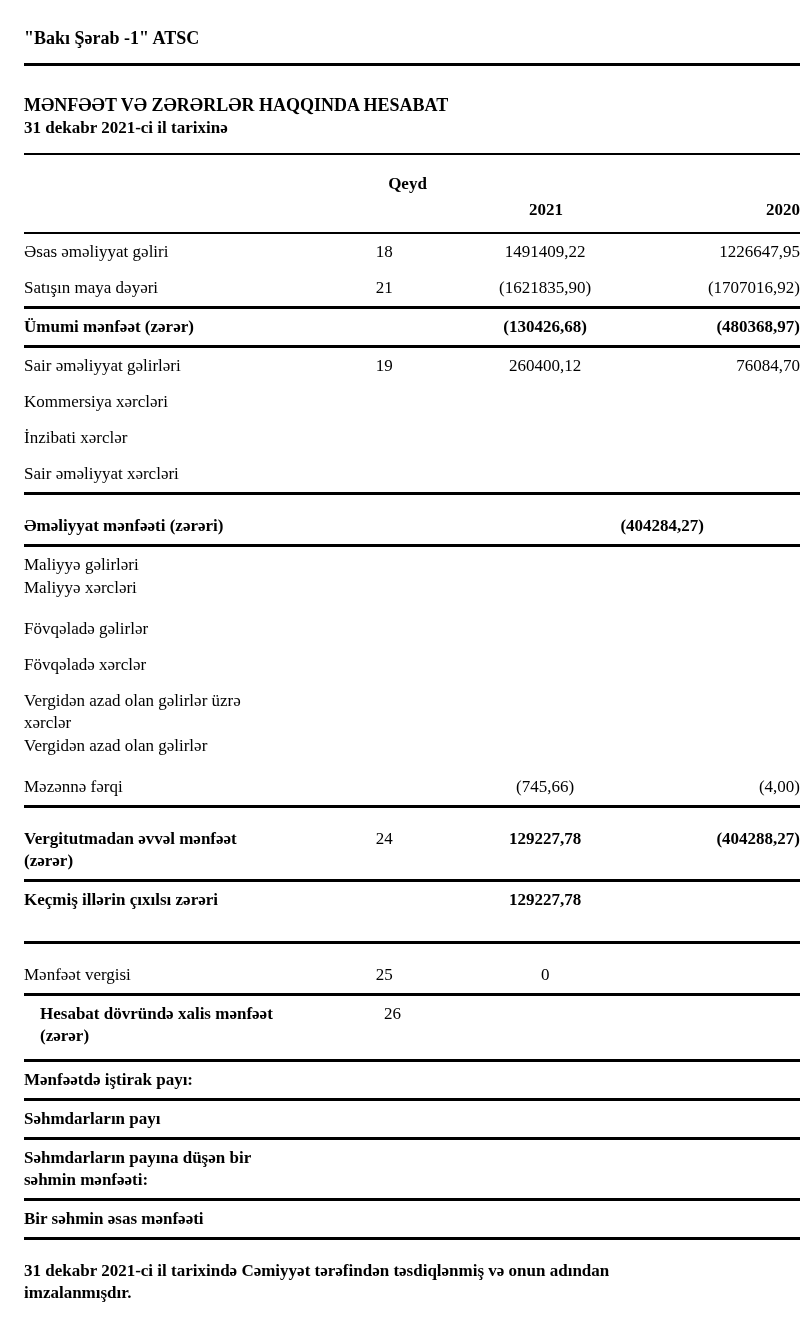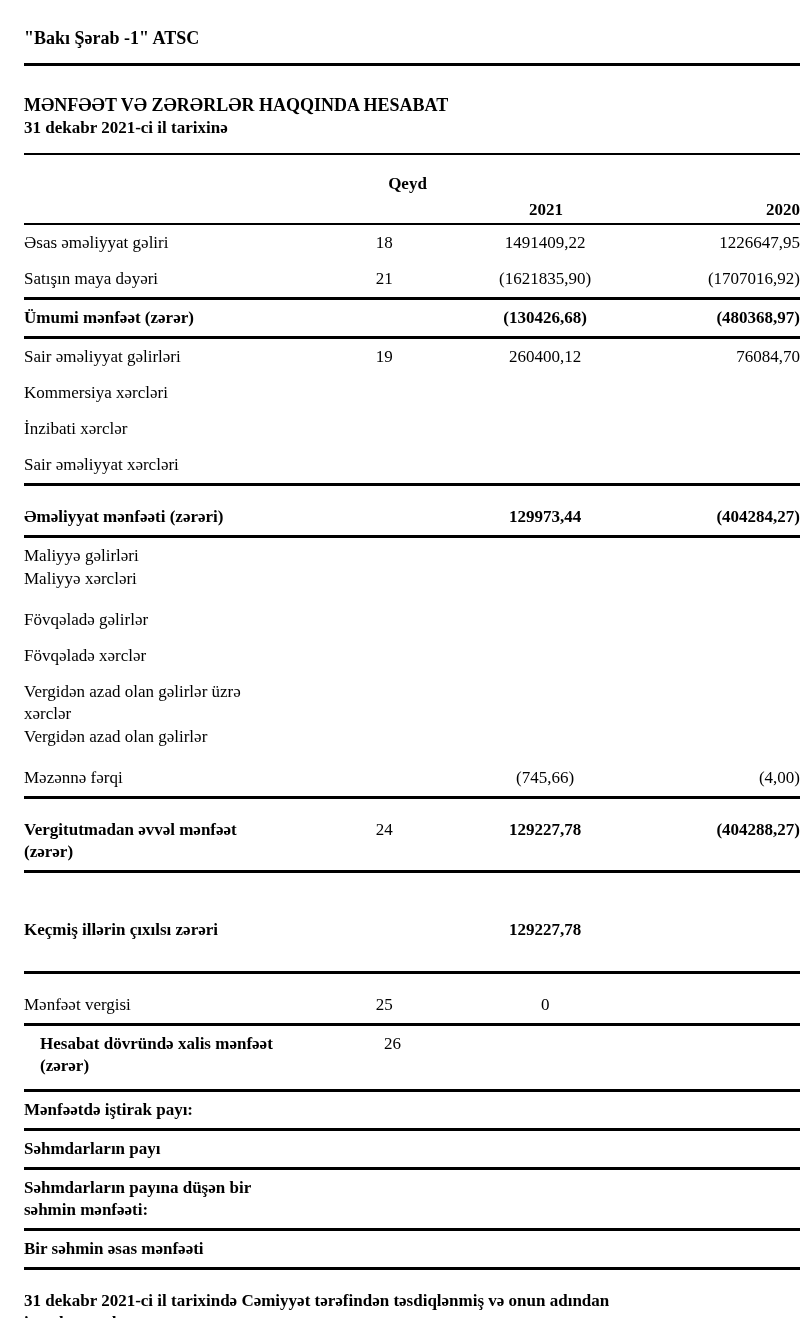--- a/index.html
+++ b/index.html
@@ -23,34 +23,34 @@
     height:3px;
     background-image:linear-gradient(to right,#000 0 56%,transparent 56%),linear-gradient(#000,#000);
     background-size:100% 3px,100% 1px;
     background-repeat:no-repeat,no-repeat;
     background-position:0 0,0 0;
   }
 
   
   .head-row{display:flex;font-weight:700;align-items:flex-start;}
   .head-row.qeyd{padding-top:18px;}
-  .head-row.years{padding:4px 0 2px 0;}
+  .head-row.years{padding:4px 0 11px 0;}
   .row{display:flex;align-items:flex-start;padding:7px 0;gap:48px;}
   .cell-label{width:341px;}
   .cell-label .inner{display:block;max-width:265px;}
   .cell-note{width:85px;text-align:center;}
   .cell-v1{width:192px;text-align:center;}
   .cell-v2{width:158px;text-align:right;}
   .row.bold .cell-label,.row.bold .cell-v1,.row.bold .cell-v2{font-weight:700;}
 
   
   .row.tb0{padding-bottom:1px;}
   .row.tt0{padding-top:0;}
   .row.pt12{padding-top:12px;}
-  .row.pb-lg{padding-bottom:30px;margin-top:39px;}
+  .row.pb-lg{padding-bottom:30px;}
   .row.pb12{padding-bottom:12px;margin-left:16px;}
   .row.pt4{padding-top:20px;}
 
   
   .statement{font-weight:700;margin:20px 0 0 0;max-width:690px;}
   .sig-row{display:flex;align-items:flex-start;}
   .sig-row.names{margin-top:42px;}
   .sig-row.titles{margin-top:26px;}
   .sig-left{width:322px;text-align:center;}
   .sig-right{width:320px;margin-left:auto;text-align:center;}
@@ -139,21 +139,20 @@
         <div class="cell-note"></div>
         <div class="cell-v1"></div>
         <div class="cell-v2"></div>
       </div>
       <div class="rule seg"></div>
       <div class="row bold pt4">
         <div class="cell-label">
           <span class="inner">Əməliyyat mənfəəti (zərəri)</span>
         </div>
         <div class="cell-note"></div>
-        <div class="cell-v1">129973,44</div>
         <div class="cell-v2">(404284,27)</div>
       </div>
       <div class="rule t3"></div>
       <div class="row tb0">
         <div class="cell-label">
           <span class="inner">Maliyyə gəlirləri</span>
         </div>
         <div class="cell-note"></div>
         <div class="cell-v1"></div>
         <div class="cell-v2"></div>

